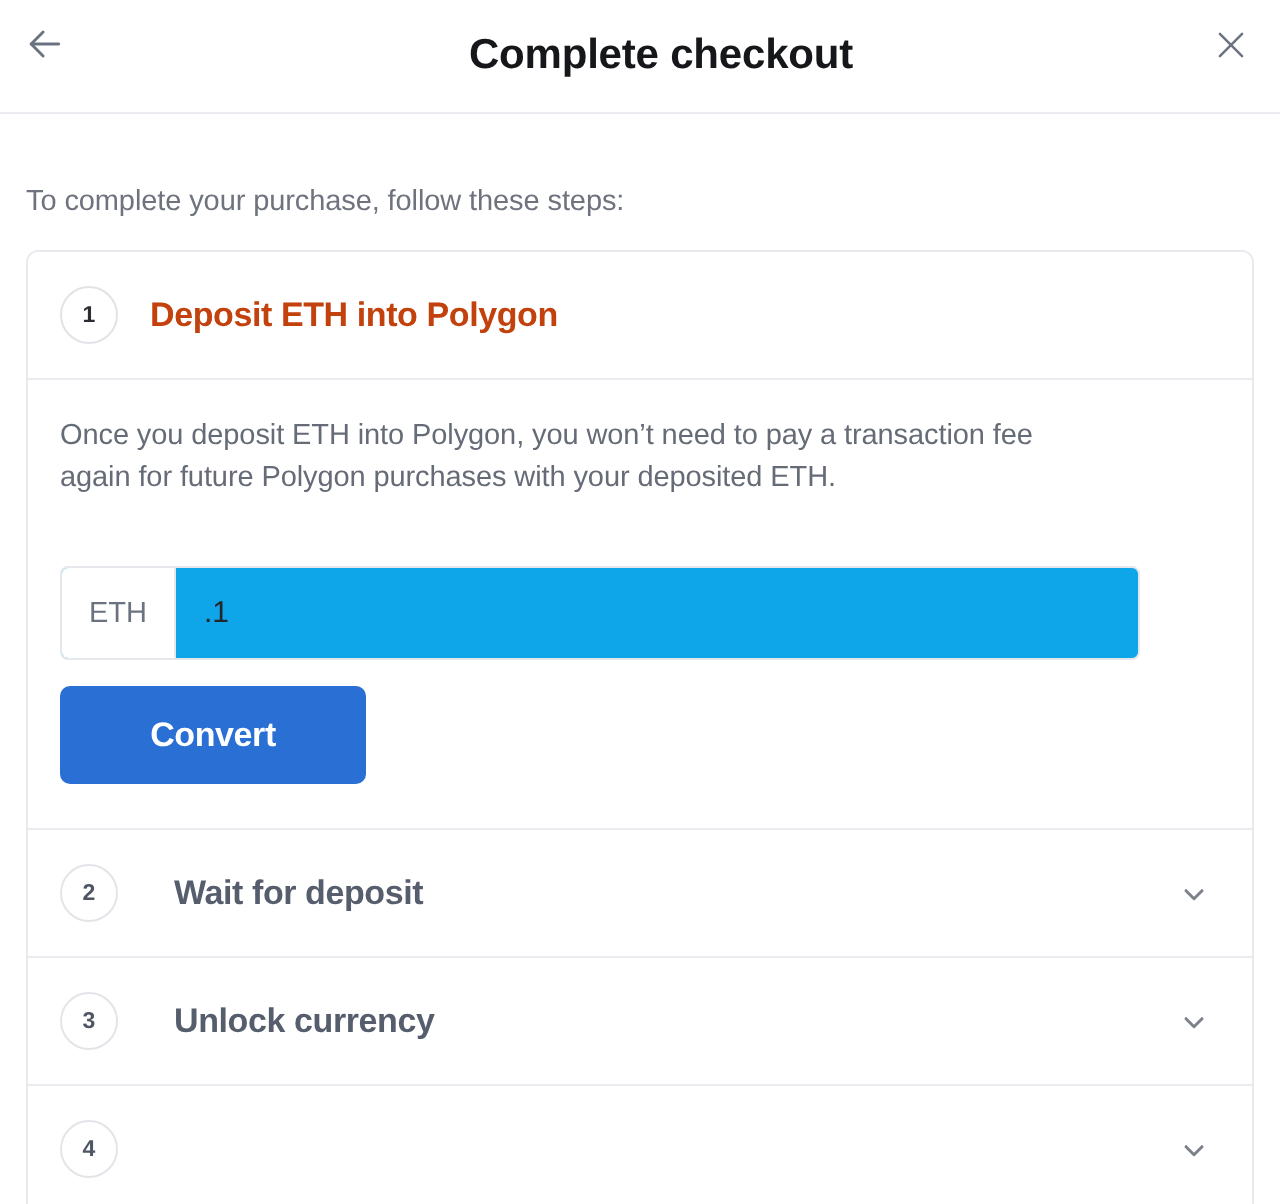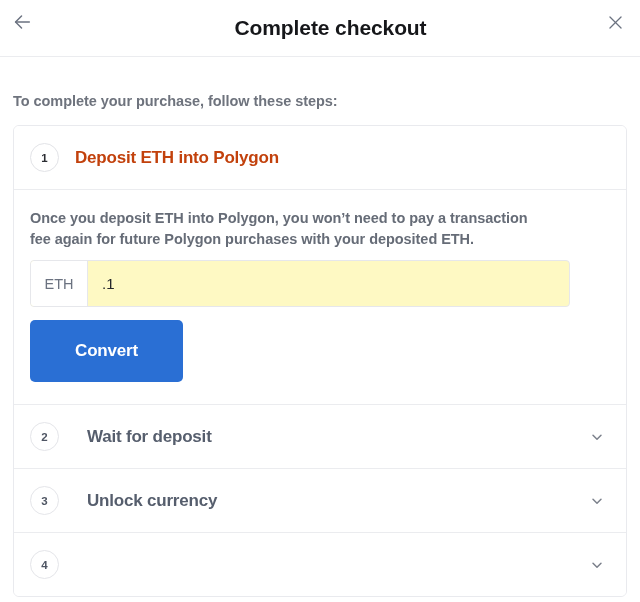--- a/index.html
+++ b/index.html
@@ -62,21 +62,20 @@
     background: #ffffff;
     padding: 0 13px;
     height: 545px;
   }
 
   .intro {
     font-size: 14.5px;
     color: #6e737d;
     padding: 36px 0 16px 0;
     letter-spacing: -0.05px;
-    font-weight: bold;
   }
 
   .steps-card {
     border: 1px solid #e9eaee;
     border-radius: 6px;
     background: #ffffff;
     overflow: hidden;
   }
 
   .step { background: #ffffff; }
@@ -130,32 +129,31 @@
     border-top: 1px solid #ebecef;
     padding: 18px 16px 22px 16px;
   }
 
   .step-desc {
     font-size: 14.5px;
     line-height: 1.42;
     color: #666c77;
     max-width: 520px;
     letter-spacing: -0.05px;
-    font-weight: bold;
   }
 
   .field {
     display: flex;
-    margin-top: 11px;
+    margin-top: 34px;
     width: 540px;
     height: 47px;
     border: 1px solid #e6e7eb;
     border-radius: 4px;
     overflow: hidden;
-    background: #fef9c3;
+    background: #0ea5e9;
   }
 
   .field-prefix {
     display: flex;
     align-items: center;
     justify-content: center;
     width: 57px;
     border-right: 1px solid #e6e7eb;
     font-size: 14.5px;
     color: #6b7280;
@@ -169,21 +167,21 @@
     padding: 0 14px;
     font-family: "Liberation Sans", sans-serif;
     font-size: 15px;
     color: #24262b;
     background: transparent;
   }
 
   .primary-btn {
     margin-top: 13px;
     width: 153px;
-    height: 62px;
+    height: 49px;
     border: none;
     border-radius: 5px;
     background: #2a6fd4;
     color: #ffffff;
     font-family: "Liberation Sans", sans-serif;
     font-size: 17px;
     font-weight: bold;
     letter-spacing: -0.2px;
     cursor: pointer;
   }

